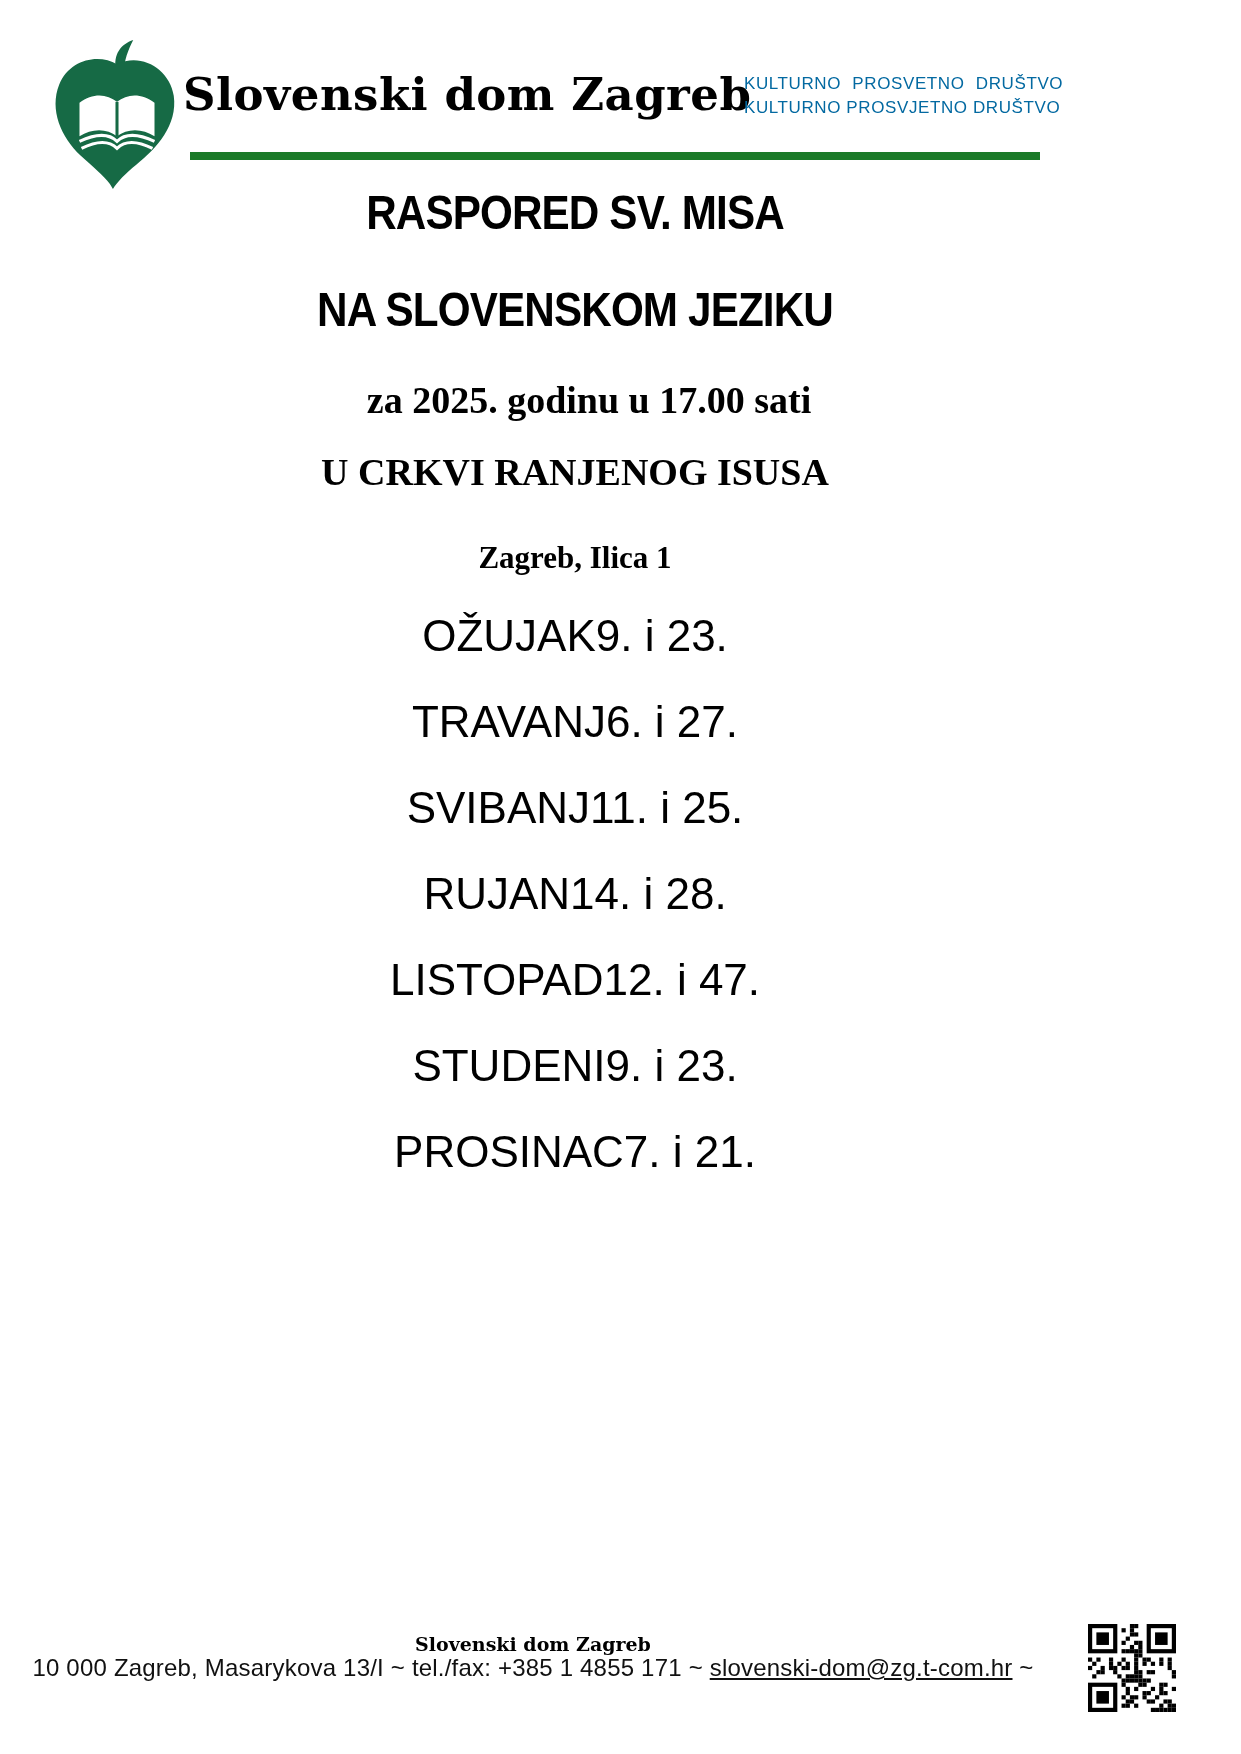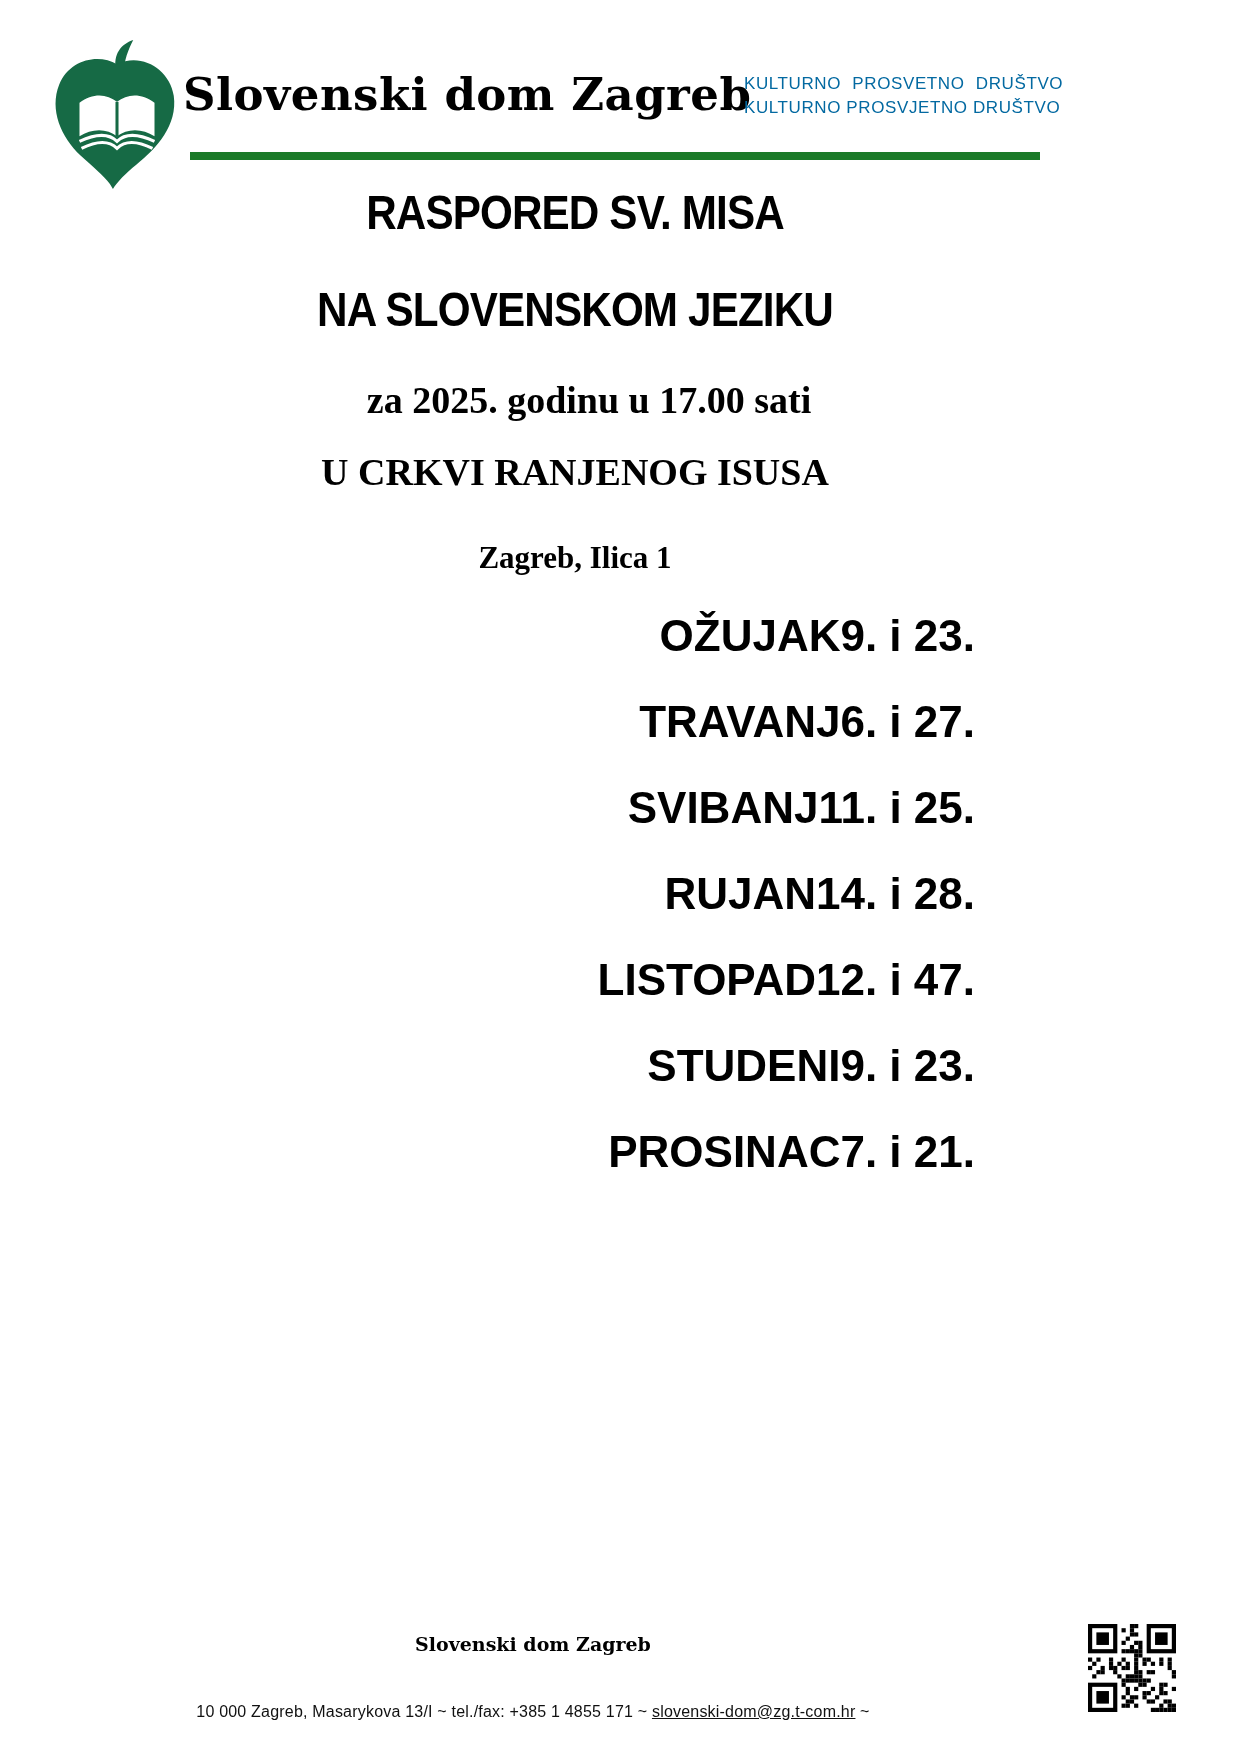--- a/index.html
+++ b/index.html
@@ -77,49 +77,48 @@
   .schedule {
     position: absolute;
     left: 175px; top: 612px;
     width: 800px;
     display: flex;
     flex-direction: column;
     gap: 38px;
   }
   .schedule-row {
     display: flex;
-    justify-content: flex-end;
+    justify-content: center;
     align-items: baseline;
     height: 48px;
-    font-weight: bold;
+    font-weight: normal;
     font-size: 44px;
     line-height: 48px;
   }
   .schedule-row .dates { text-align: right; }
 
   
   .footer {
     position: absolute;
     left: 0; top: 1632px;
     width: 1066px;
     text-align: center;
   }
   .footer-org {
     font-family: "DejaVu Serif", serif;
     font-weight: bold;
     font-size: 19px;
     line-height: 24px;
   }
   .footer-line {
-    font-size: 16px;
+    font-size: 24px;
     line-height: 24px;
     letter-spacing: 0.2px;
     color: #111111;
     white-space: nowrap;
-    margin-top: 44px;
   }
   .footer-line a {
     color: #111111;
     text-decoration: underline;
   }
   .qr {
     position: absolute;
     left: 1088px; top: 1624px;
     width: 88px; height: 88px;
   }

